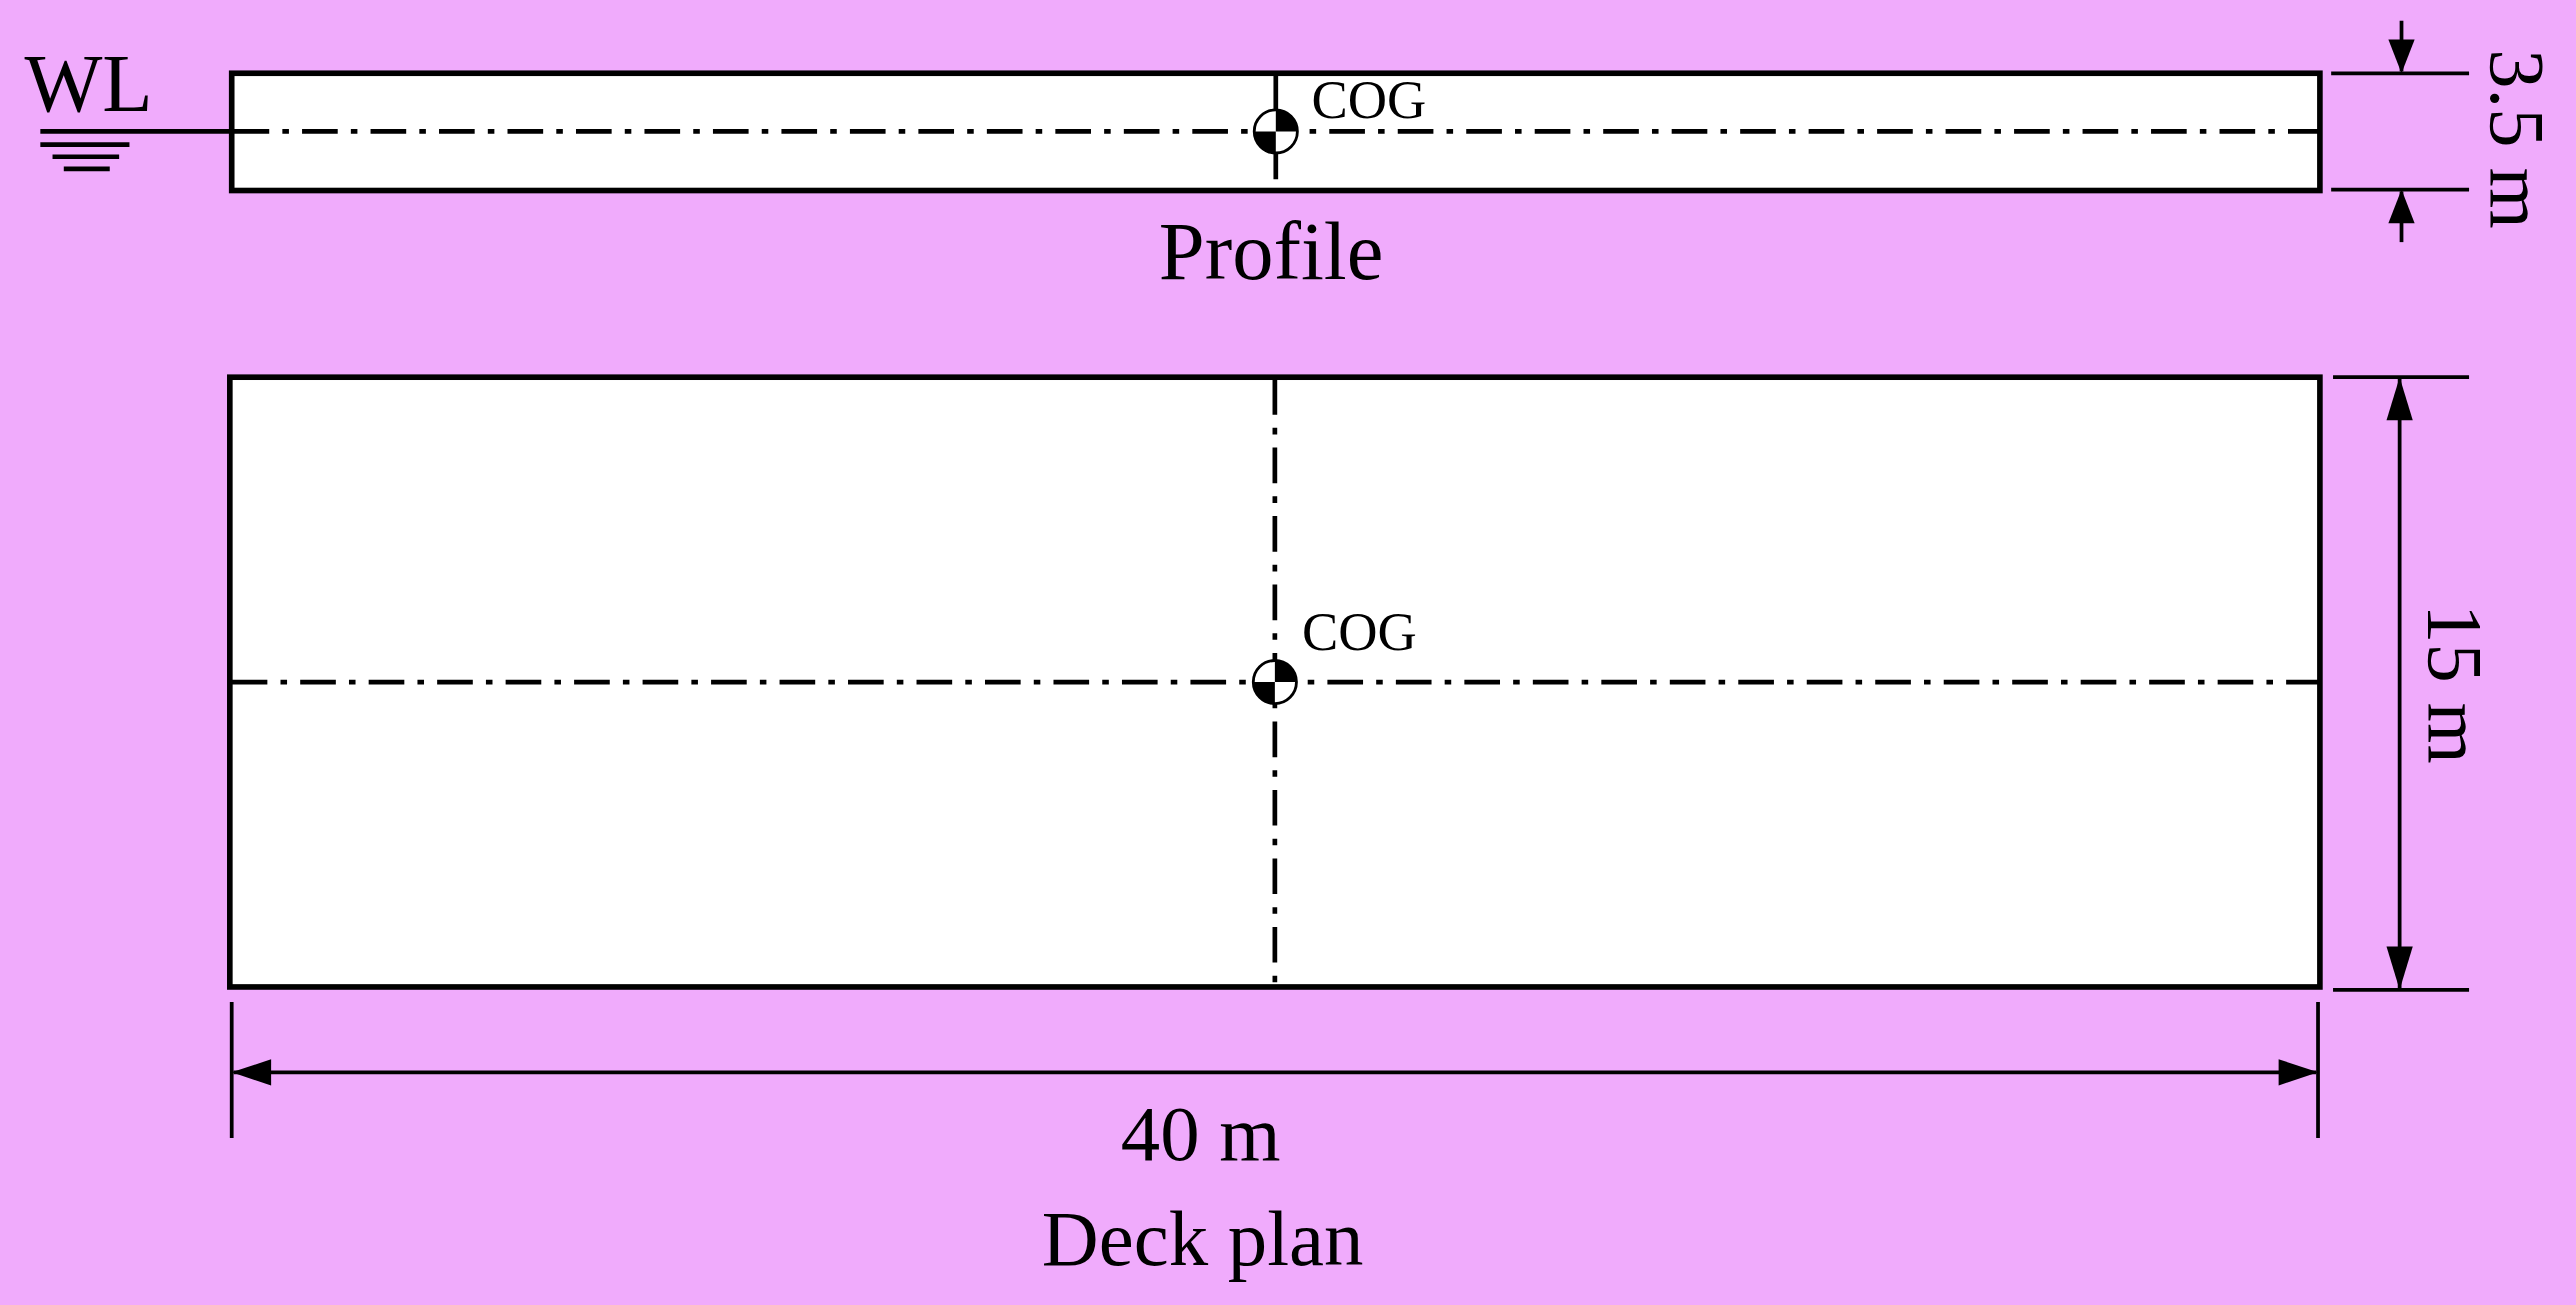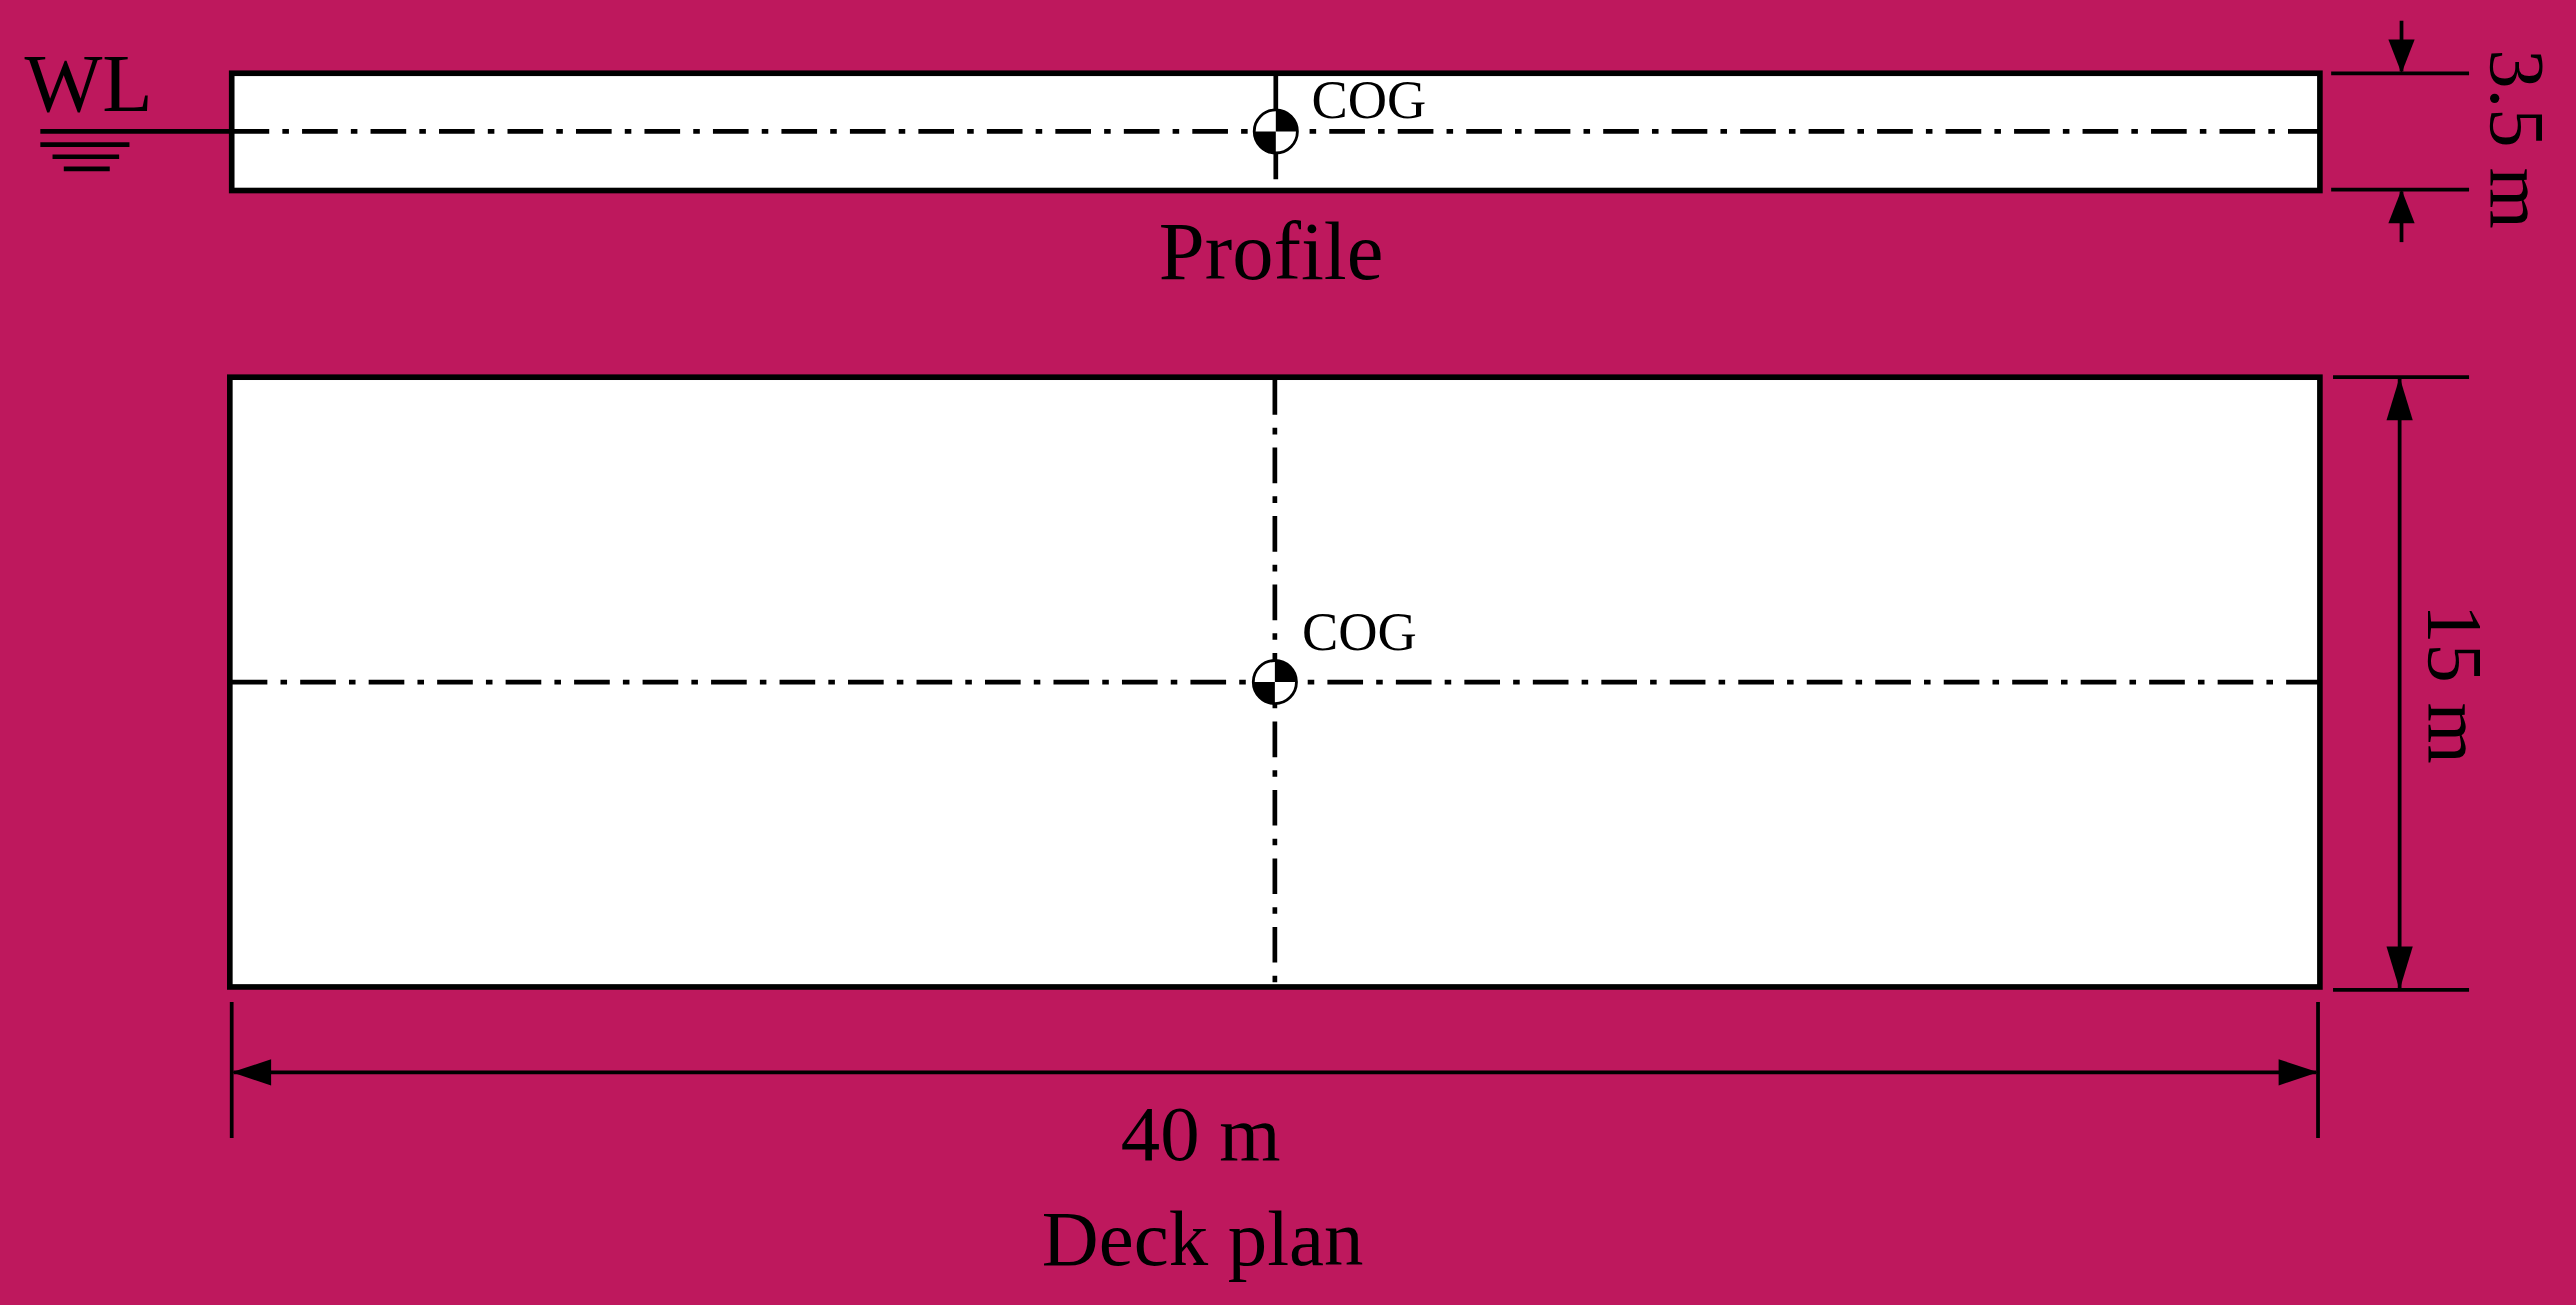--- a/index.html
+++ b/index.html
@@ -3,21 +3,21 @@
 <meta charset="utf-8">
 <style>
   html, body {
     margin: 0;
     padding: 0;
     background: #ffffff;
   }
   .figure-wrap {
     width: 2576px;
     height: 1306px;
-    background: #be185d;
+    background: #f0abfc;
     position: relative;
   }
   svg text {
     font-family: "Liberation Serif", serif;
     fill: #000000;
   }
   .outline     { fill: #ffffff; stroke: #000000; stroke-width: 6; }
   .centerline  { stroke: #000000; stroke-width: 5; fill: none; stroke-dasharray: 38 14 7 14; }
   .solidline   { stroke: #000000; stroke-width: 5; fill: none; }
   .dimline     { stroke: #000000; stroke-width: 4; fill: none; }

